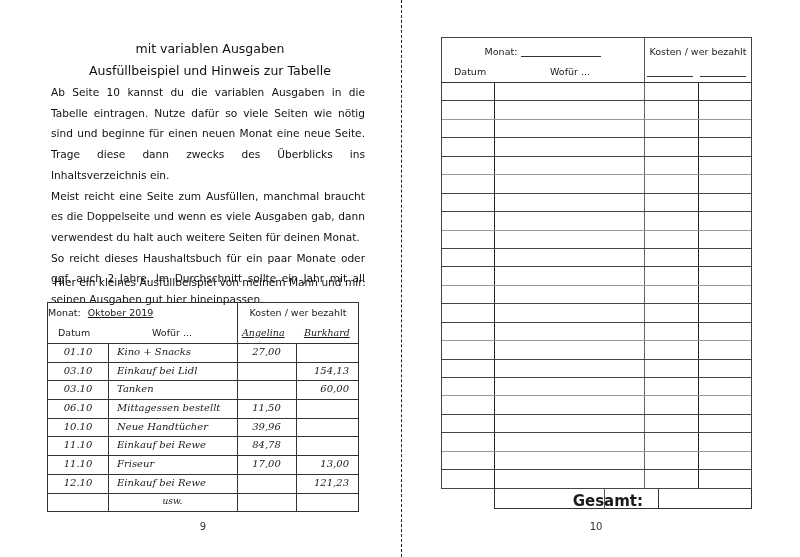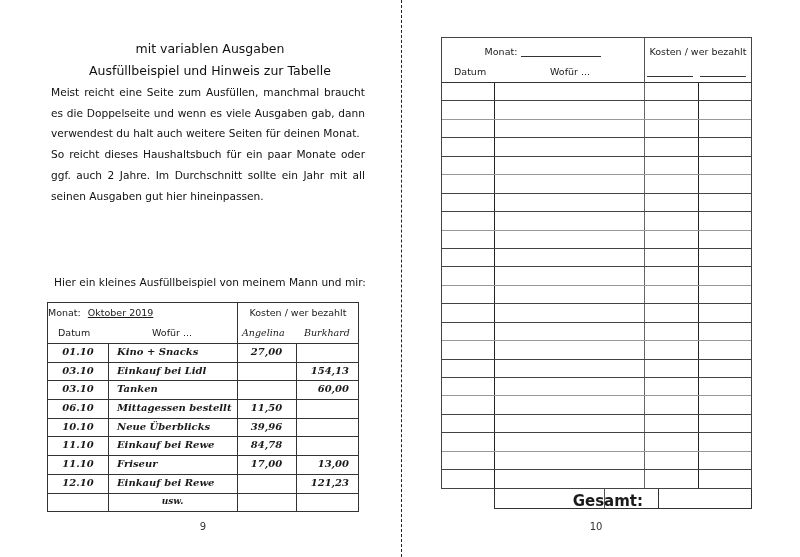--- a/index.html
+++ b/index.html
@@ -33,23 +33,23 @@
   .ex-table {
     position: absolute; left: 47px; top: 302px; width: 312px; height: 210px;
     border: 1.5px solid #333; box-sizing: border-box;
   }
   .ex-head { position: absolute; left: 0; top: 0; width: 100%; height: 41px; border-bottom: 1.5px solid #333; box-sizing: border-box; }
   .ex-head .vdiv { position: absolute; left: 189px; top: 0; bottom: -1px; border-left: 1.5px solid #333; }
   .ex-month { position: absolute; left: 0; width: 189px; top: 4px; text-align: left; font-size: 9.5px; }
   .ex-month .val { text-decoration: underline; padding: 0 4px; }
   .ex-kosten { position: absolute; left: 190px; width: 120px; top: 4px; text-align: center; font-size: 9.5px; }
   .ex-colh { position: absolute; top: 24px; font-size: 9.5px; }
-  .ex-colh.u { font-style: italic; }
+  .ex-colh.u { text-decoration: underline; font-style: italic; }
   .ex-rows { position: absolute; left: 0; top: 41px; width: 100%; }
-  .ex-row { position: relative; height: 18.7px; border-bottom: 1.5px solid #333; box-sizing: border-box; font-size: 10px; font-style: italic; font-family: "DejaVu Serif", serif; font-weight: bold; }
+  .ex-row { position: relative; height: 18.7px; border-bottom: 1.5px solid #333; box-sizing: border-box; font-size: 10px; font-style: italic; font-family: "DejaVu Serif", serif; }
   .ex-row:last-child { border-bottom: none; }
   .ex-row span { position: absolute; top: 2px; }
   .ex-row .c-date { left: 0; width: 60px; text-align: center; }
   .ex-row .c-what { left: 69px; }
   .ex-row .c-a { left: 189px; width: 59px; text-align: center; }
   .ex-row .c-b { left: 249px; width: 60px; text-align: right; padding-right: 8px; box-sizing: border-box; }
   .ex-row .c-what.center { left: 60px; width: 129px; text-align: center; font-size: 9px; }
   .ex-vline { position: absolute; top: 41px; bottom: 0; border-left: 1.5px solid #333; }
 
   
@@ -79,20 +79,21 @@
 </head>
 <body>
 
 <div class="page page-left">
   <div class="title">
     <div>mit variablen Ausgaben</div>
     <div>Ausfüllbeispiel und Hinweis zur Tabelle</div>
   </div>
 
   <div class="body-text">
+    <p>Ab Seite 10 kannst du die variablen Ausgaben in die Tabelle eintragen. Nutze dafür so viele Seiten wie nötig sind und beginne für einen neuen Monat eine neue Seite. Trage diese dann zwecks des Überblicks ins Inhaltsverzeichnis ein.</p>
     <p>Meist reicht eine Seite zum Ausfüllen, manchmal braucht es die Doppelseite und wenn es viele Ausgaben gab, dann verwendest du halt auch weitere Seiten für deinen Monat.</p>
     <p>So reicht dieses Haushaltsbuch für ein paar Monate oder ggf. auch 2 Jahre. Im Durchschnitt sollte ein Jahr mit all seinen Ausgaben gut hier hineinpassen.</p>
   </div>
 
   <div class="intro">Hier ein kleines Ausfüllbeispiel von meinem Mann und mir:</div>
 
   <div class="ex-table">
     <div class="ex-head">
       <div class="ex-month">
         <span>Monat:</span>
@@ -128,21 +129,21 @@
           <span class="c-b">60,00</span>
         </div>
         <div class="ex-row">
           <span class="c-date">06.10</span>
           <span class="c-what">Mittagessen bestellt</span>
           <span class="c-a">11,50</span>
           <span class="c-b"></span>
         </div>
         <div class="ex-row">
           <span class="c-date">10.10</span>
-          <span class="c-what">Neue Überblicks</span>
+          <span class="c-what">Neue Handtücher</span>
           <span class="c-a">39,96</span>
           <span class="c-b"></span>
         </div>
         <div class="ex-row">
           <span class="c-date">11.10</span>
           <span class="c-what">Einkauf bei Rewe</span>
           <span class="c-a">84,78</span>
           <span class="c-b"></span>
         </div>
         <div class="ex-row">

